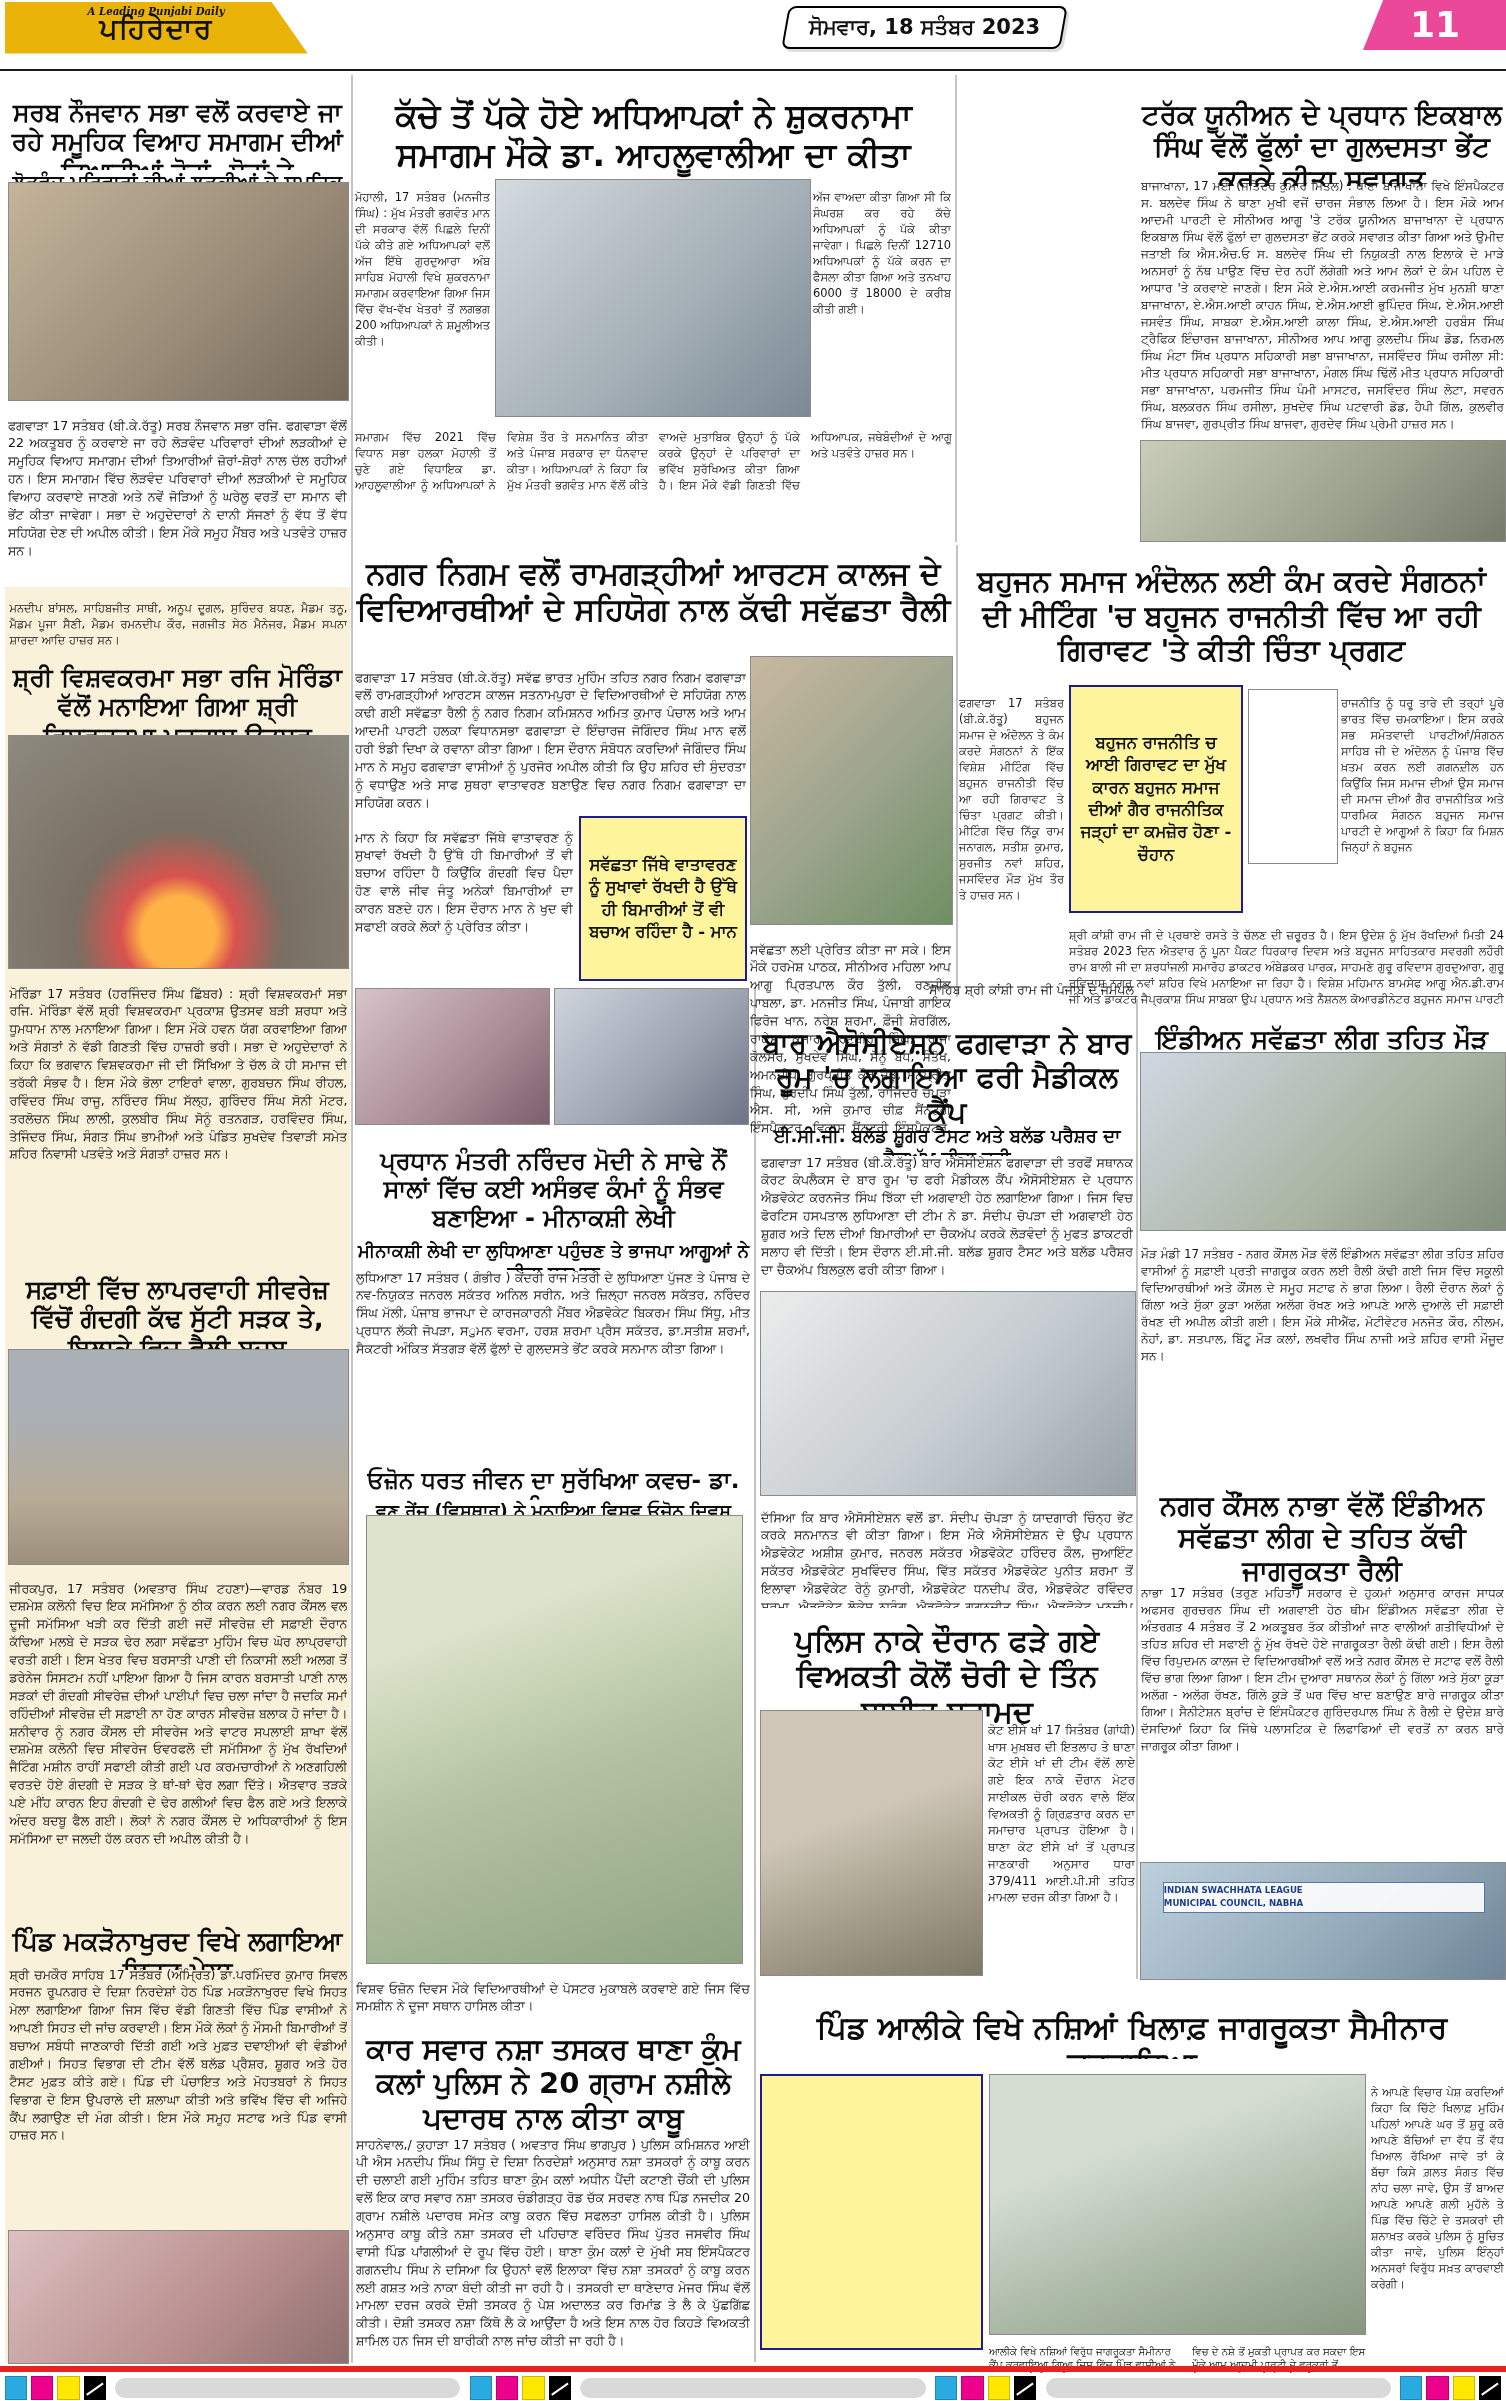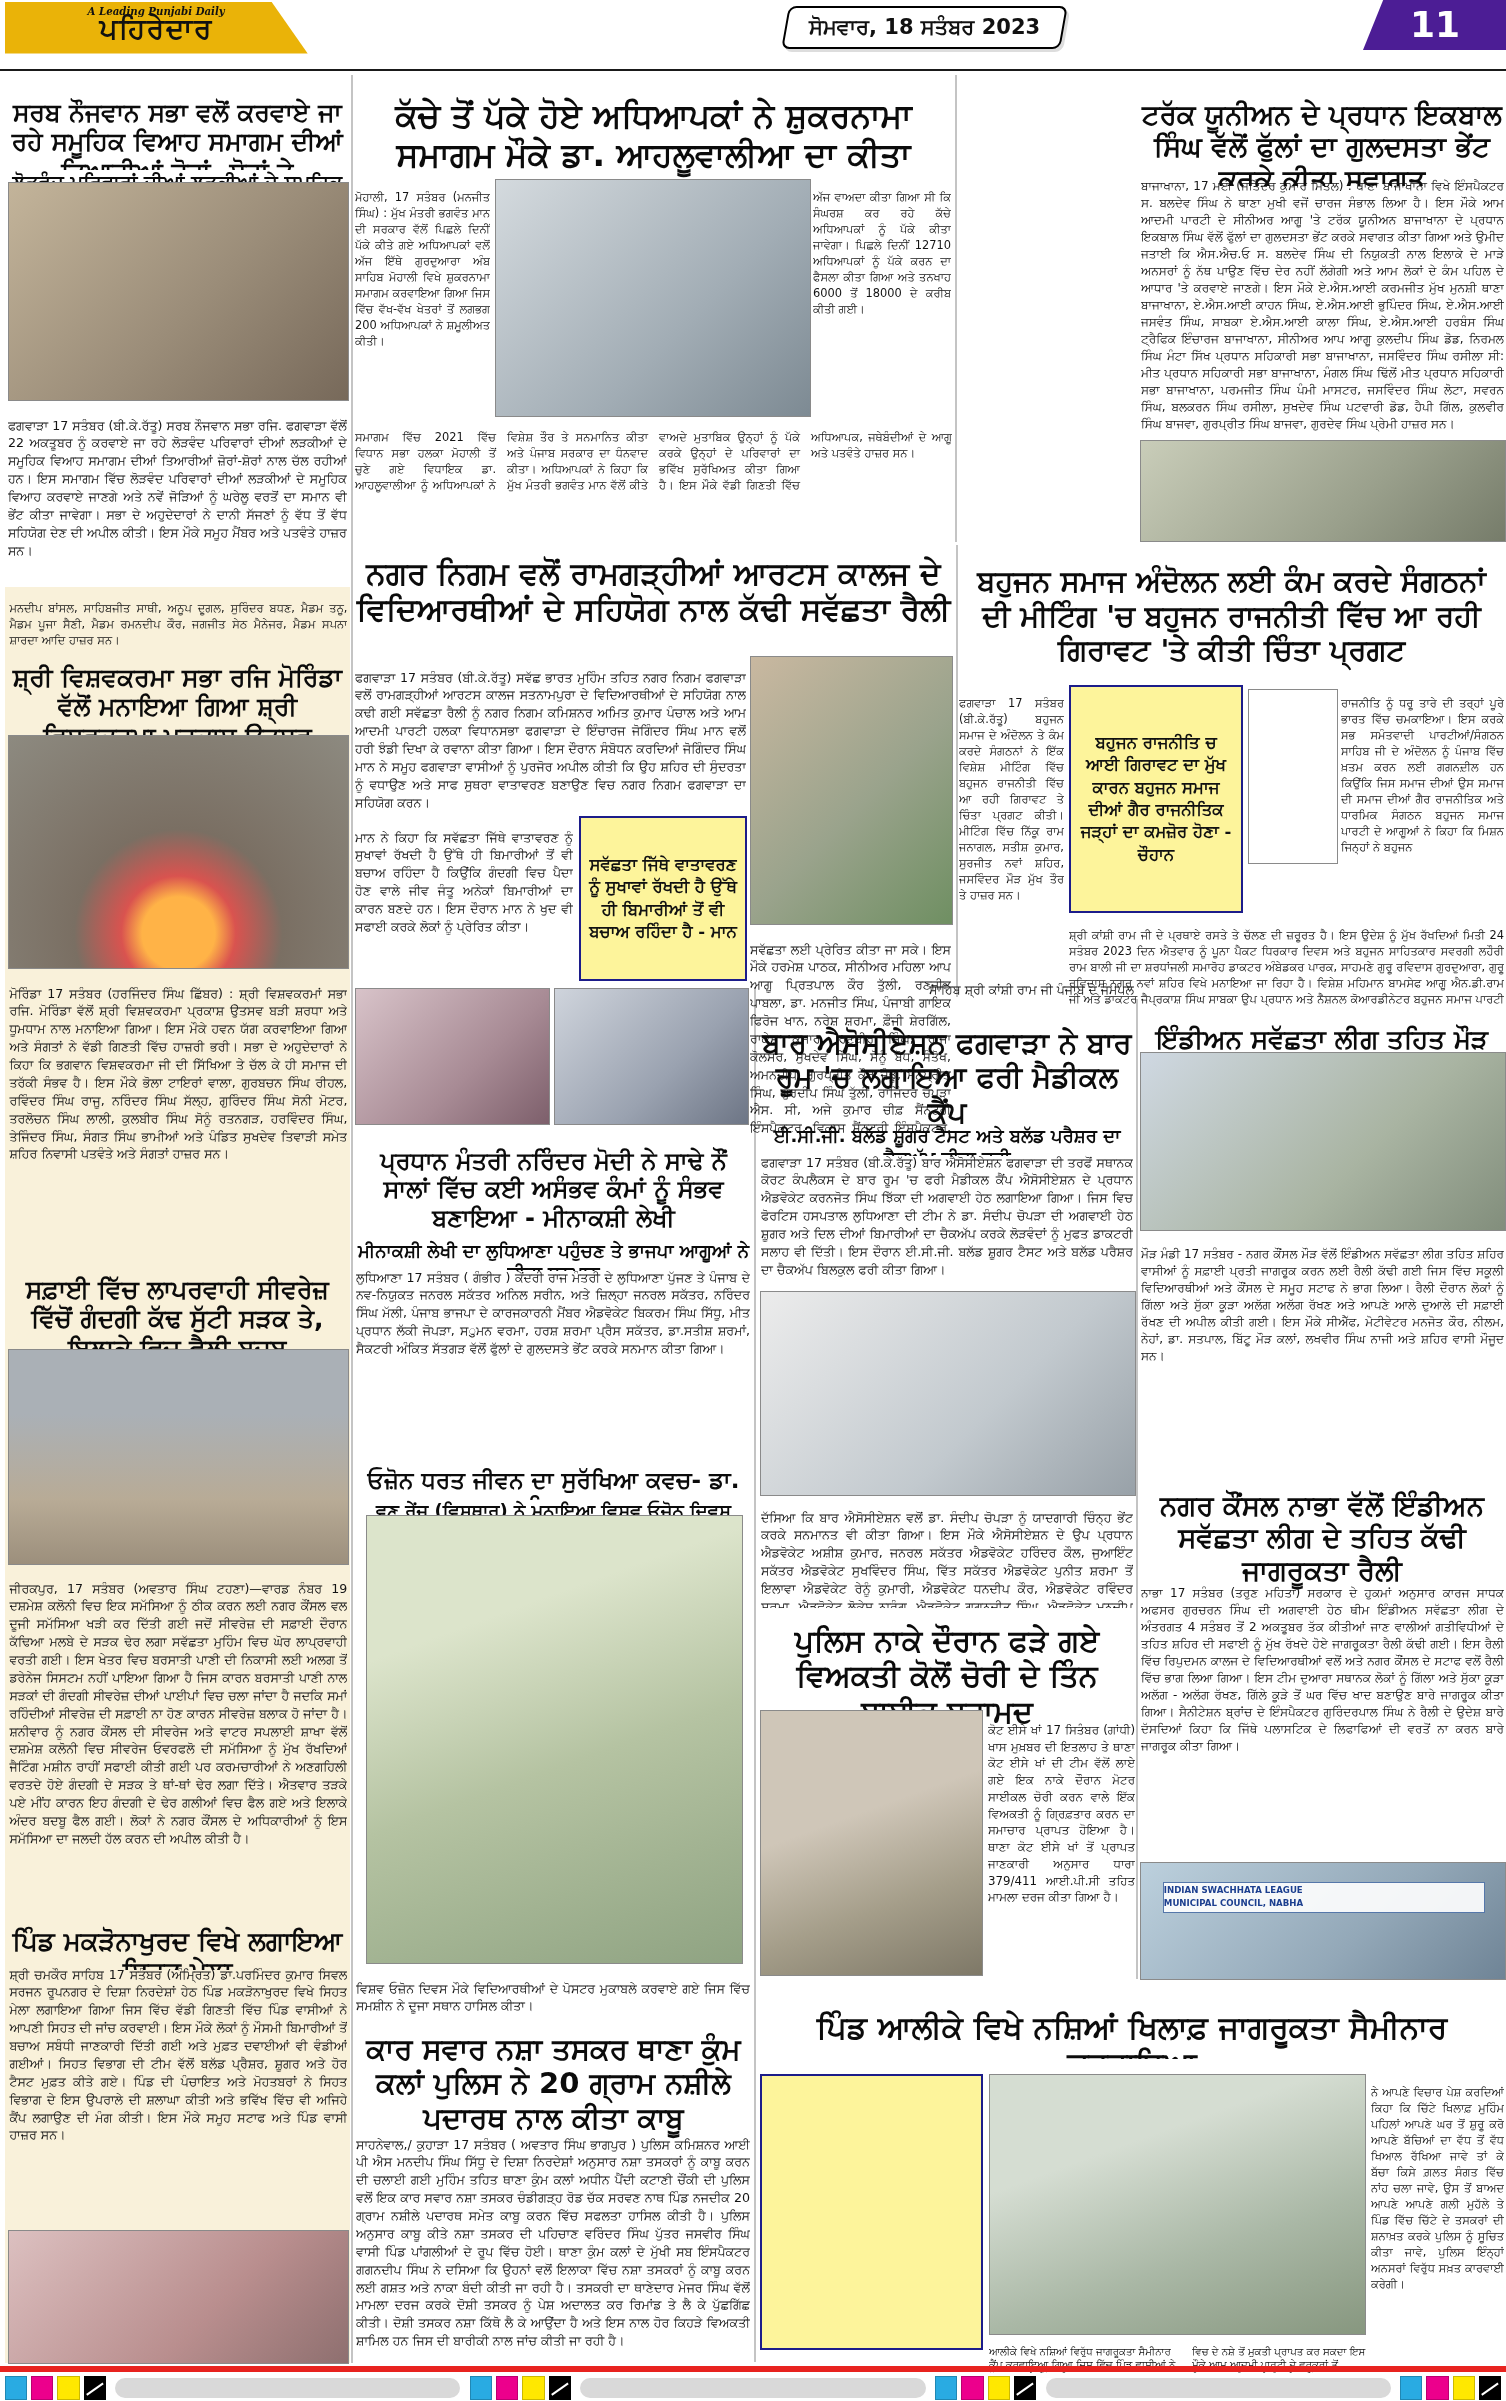--- a/index.html
+++ b/index.html
@@ -9,21 +9,21 @@
   
   #logo-block{left:4.7px;top:1.6px;width:303px;height:52px;background:#eab308;
      clip-path:polygon(0 0,88% 0,100% 100%,0 100%);text-align:center;}
   #logo-tagline{font-family:"DejaVu Serif",serif;font-style:italic;font-weight:bold;
      font-size:10.2px;margin-top:3.1px;}
   #logo-text{font-size:28px;font-weight:bold;letter-spacing:1.6px;line-height:1.0;margin-top:-1.6px;}
   #date-pill{left:785px;top:6.3px;width:275px;height:39px;border:2.4px solid #000;border-radius:7.9px;
      transform:skewX(-10deg);background:#fff;box-shadow:3.1px 3.1px 0 #00000022;}
   #date-pill span{display:block;transform:skewX(10deg);text-align:center;font-size:21px;
      font-weight:bold;line-height:38px;}
-  #pagenum-box{left:1363px;top:0;width:144px;height:50px;background:#4c1d95;
+  #pagenum-box{left:1363px;top:0;width:144px;height:50px;background:#ec4899;
      clip-path:polygon(14% 0,100% 0,100% 100%,0 100%);}
   #pagenum-box span{display:block;color:#fff;font-size:36px;font-weight:bold;text-align:center;line-height:49px;}
   #header-line{left:0;top:69px;width:1506px;height:2.4px;background:#1a1a1a;}
   
   .hl{font-weight:bold;text-align:center;color:#0b0b0b;line-height:1.18;}
   .sub{font-weight:bold;text-align:center;color:#0b0b0b;line-height:1.2;}
   .body-txt{font-size:12.6px;line-height:1.42;text-align:justify;color:#141414;}
   .body-sm{font-size:11.4px;line-height:1.4;text-align:justify;color:#141414;}
   .photo{border:0.8px solid #8a8a8a;}
   .quote-box{background:#fdf49b;border:2.4px solid #1c1c8a;font-weight:bold;text-align:center;

